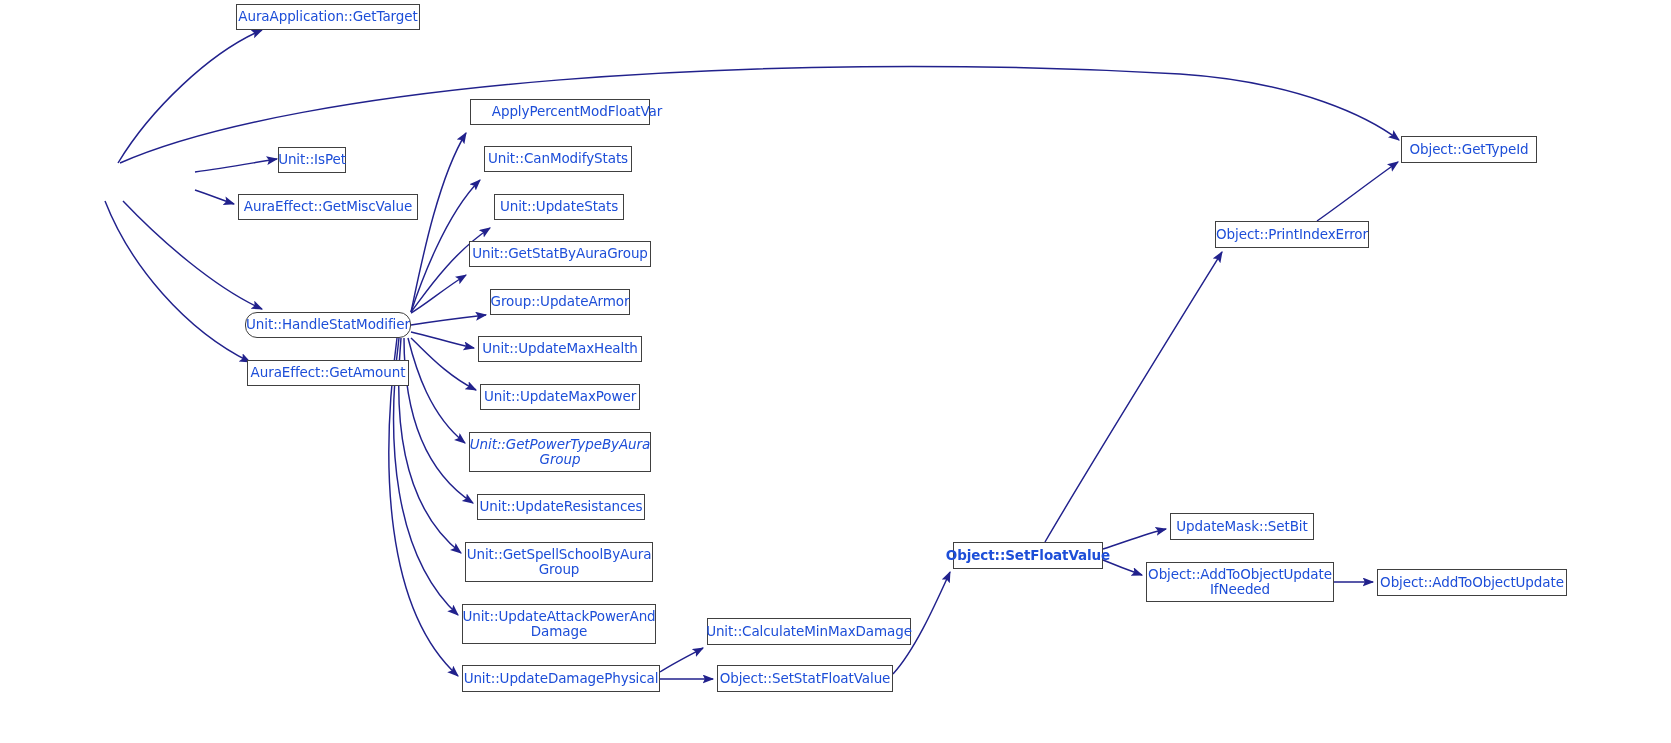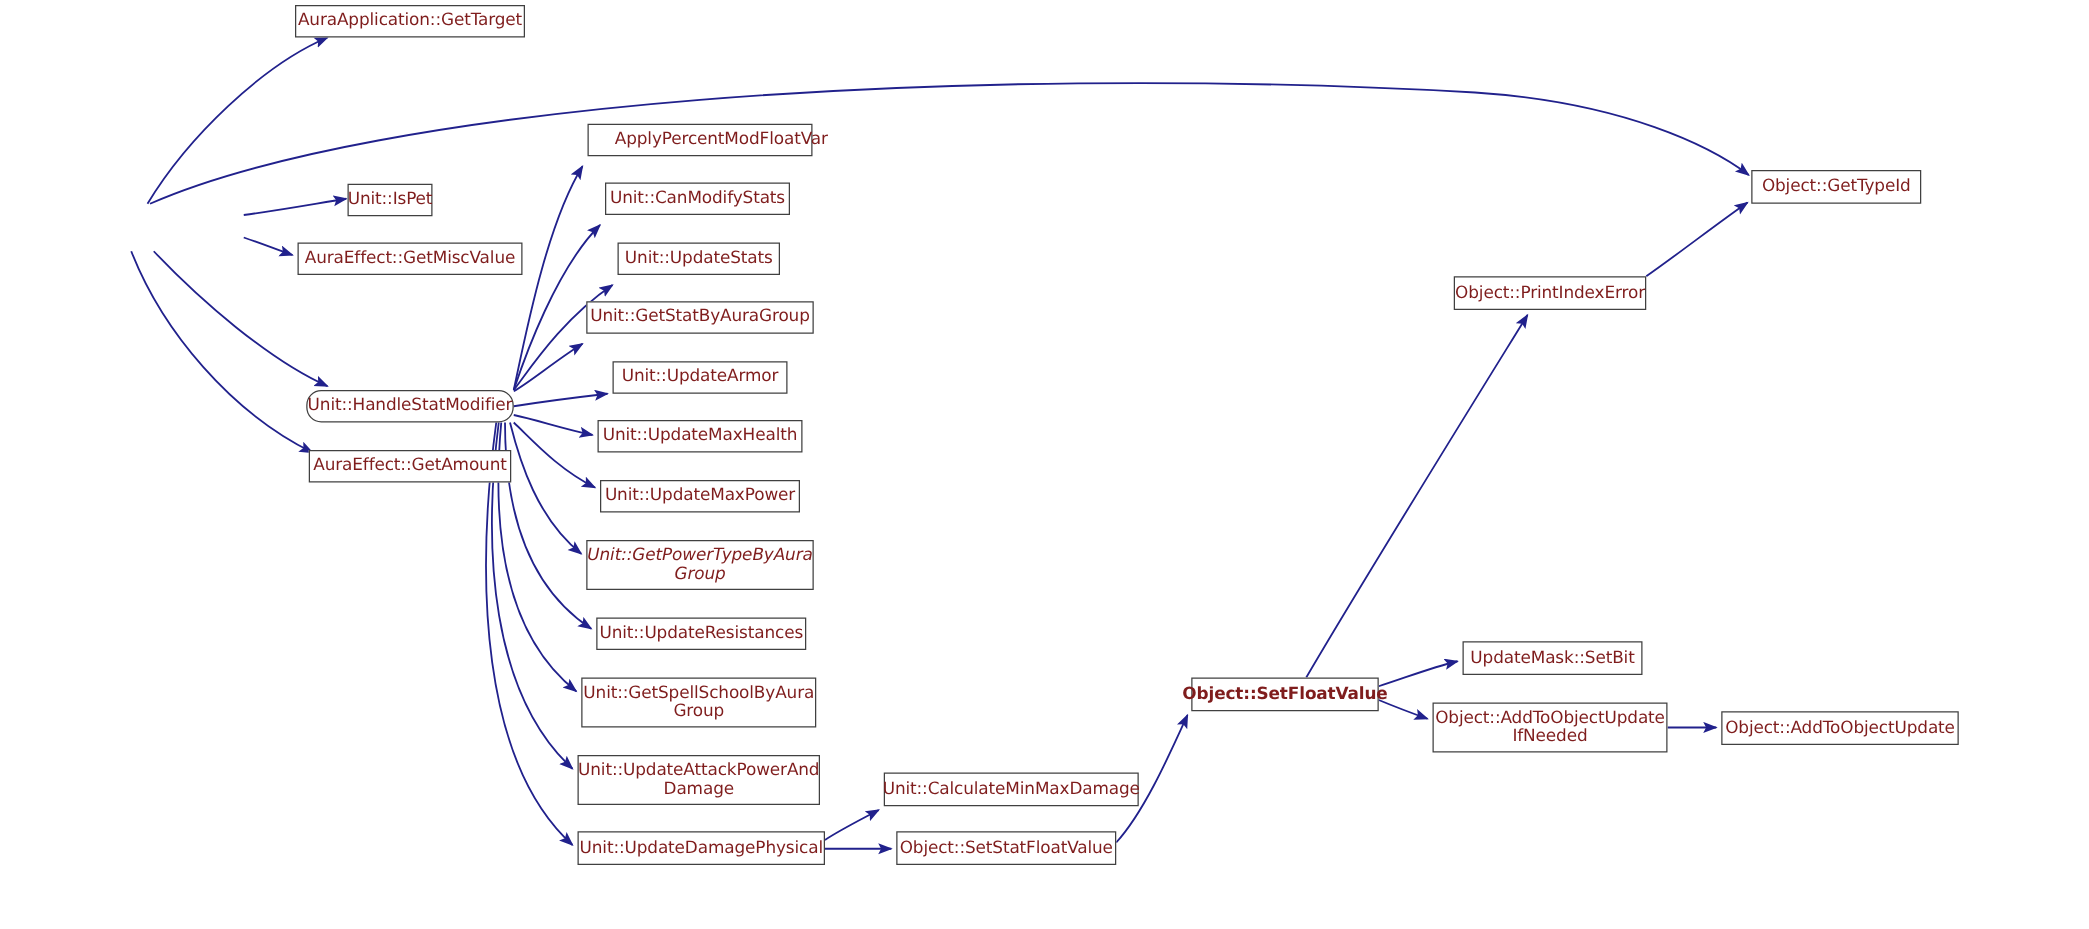--- a/index.html
+++ b/index.html
@@ -1,21 +1,21 @@
 <!DOCTYPE html>
 <html><head>
 <meta charset="utf-8">
 <style>
   html,body{margin:0;padding:0;background:#ffffff;}
   #canvas{position:relative;width:1671px;height:743px;background:#ffffff;
           font-family:"DejaVu Sans","Liberation Sans",sans-serif;overflow:hidden;}
   #edges{position:absolute;left:0;top:0;width:1671px;height:743px;}
   .node{position:absolute;box-sizing:border-box;border:1px solid #404040;
         background:#ffffff;display:flex;align-items:center;justify-content:center;
-        text-align:center;color:#7f1d1d;font-size:13.5px;line-height:1.12;
+        text-align:center;color:#1d4ed8;font-size:13.5px;line-height:1.12;
         letter-spacing:-0.1px;padding:1px 5px;white-space:pre-line;}
   .node.root{background:#bfbfbf;border-color:#404040;}
 </style>
 </head>
 <body>
 
 <div id="canvas">
   <svg id="edges" viewBox="0 0 1671 743" xmlns="http://www.w3.org/2000/svg">
       <defs>
         <marker id="ah" markerWidth="9" markerHeight="9" refX="7.2" refY="3.1" orient="auto" markerUnits="strokeWidth">
@@ -51,33 +51,33 @@
     </svg>
     <div class="node" style="left: 236px; top: 4px; width: 184px; height: 26px;">AuraApplication::GetTarget</div>
     <div class="node" style="left: 278px; top: 147px; width: 68px; height: 26px;">Unit::IsPet</div>
     <div class="node" style="left: 238px; top: 194px; width: 180px; height: 26px;">AuraEffect::GetMiscValue</div>
     <div class="node" style="left: 245px; top: 312px; width: 166px; height: 26px; border-radius: 12px;">Unit::HandleStatModifier</div>
     <div class="node" style="left: 247px; top: 360px; width: 162px; height: 26px;">AuraEffect::GetAmount</div>
     <div class="node" style="left: 470px; top: 99px; width: 180px; height: 26px; padding-left: 39px;">ApplyPercentModFloatVar</div>
     <div class="node" style="left: 484px; top: 146px; width: 148px; height: 26px;">Unit::CanModifyStats</div>
     <div class="node" style="left: 494px; top: 194px; width: 130px; height: 26px;">Unit::UpdateStats</div>
     <div class="node" style="left: 469px; top: 241px; width: 182px; height: 26px;">Unit::GetStatByAuraGroup</div>
-    <div class="node" style="left: 490px; top: 289px; width: 140px; height: 26px;">Unit::UpdateArmor</div>
+    <div class="node" style="left: 490px; top: 289px; width: 140px; height: 26px;">Group::UpdateArmor</div>
     <div class="node" style="left: 478px; top: 336px; width: 164px; height: 26px;">Unit::UpdateMaxHealth</div>
     <div class="node" style="left: 480px; top: 384px; width: 160px; height: 26px;">Unit::UpdateMaxPower</div>
     <div class="node" style="left: 469px; top: 432px; width: 182px; height: 40px; font-style: italic;">Unit::GetPowerTypeByAura
 Group</div>
     <div class="node" style="left: 477px; top: 494px; width: 168px; height: 26px;">Unit::UpdateResistances</div>
     <div class="node" style="left: 465px; top: 542px; width: 188px; height: 40px;">Unit::GetSpellSchoolByAura
 Group</div>
     <div class="node" style="left: 462px; top: 604px; width: 194px; height: 40px;">Unit::UpdateAttackPowerAnd
 Damage</div>
     <div class="node" style="left: 462px; top: 665px; width: 198px; height: 27px;">Unit::UpdateDamagePhysical</div>
     <div class="node" style="left: 707px; top: 618px; width: 204px; height: 27px;">Unit::CalculateMinMaxDamage</div>
     <div class="node" style="left: 717px; top: 665px; width: 176px; height: 27px;">Object::SetStatFloatValue</div>
     <div class="node" style="left: 953px; top: 542px; width: 150px; height: 27px; font-weight: bold;">Object::SetFloatValue</div>
     <div class="node" style="left: 1170px; top: 513px; width: 144px; height: 27px;">UpdateMask::SetBit</div>
     <div class="node" style="left: 1146px; top: 562px; width: 188px; height: 40px;">Object::AddToObjectUpdate
 IfNeeded</div>
     <div class="node" style="left: 1377px; top: 569px; width: 190px; height: 27px;">Object::AddToObjectUpdate</div>
-    <div class="node" style="left: 1163px; top: 221px; width: 154px; height: 27px;">Object::PrintIndexError</div>
+    <div class="node" style="left: 1215px; top: 221px; width: 154px; height: 27px;">Object::PrintIndexError</div>
     <div class="node" style="left: 1401px; top: 136px; width: 136px; height: 27px;">Object::GetTypeId</div>
   </div>
 
 </body></html>

